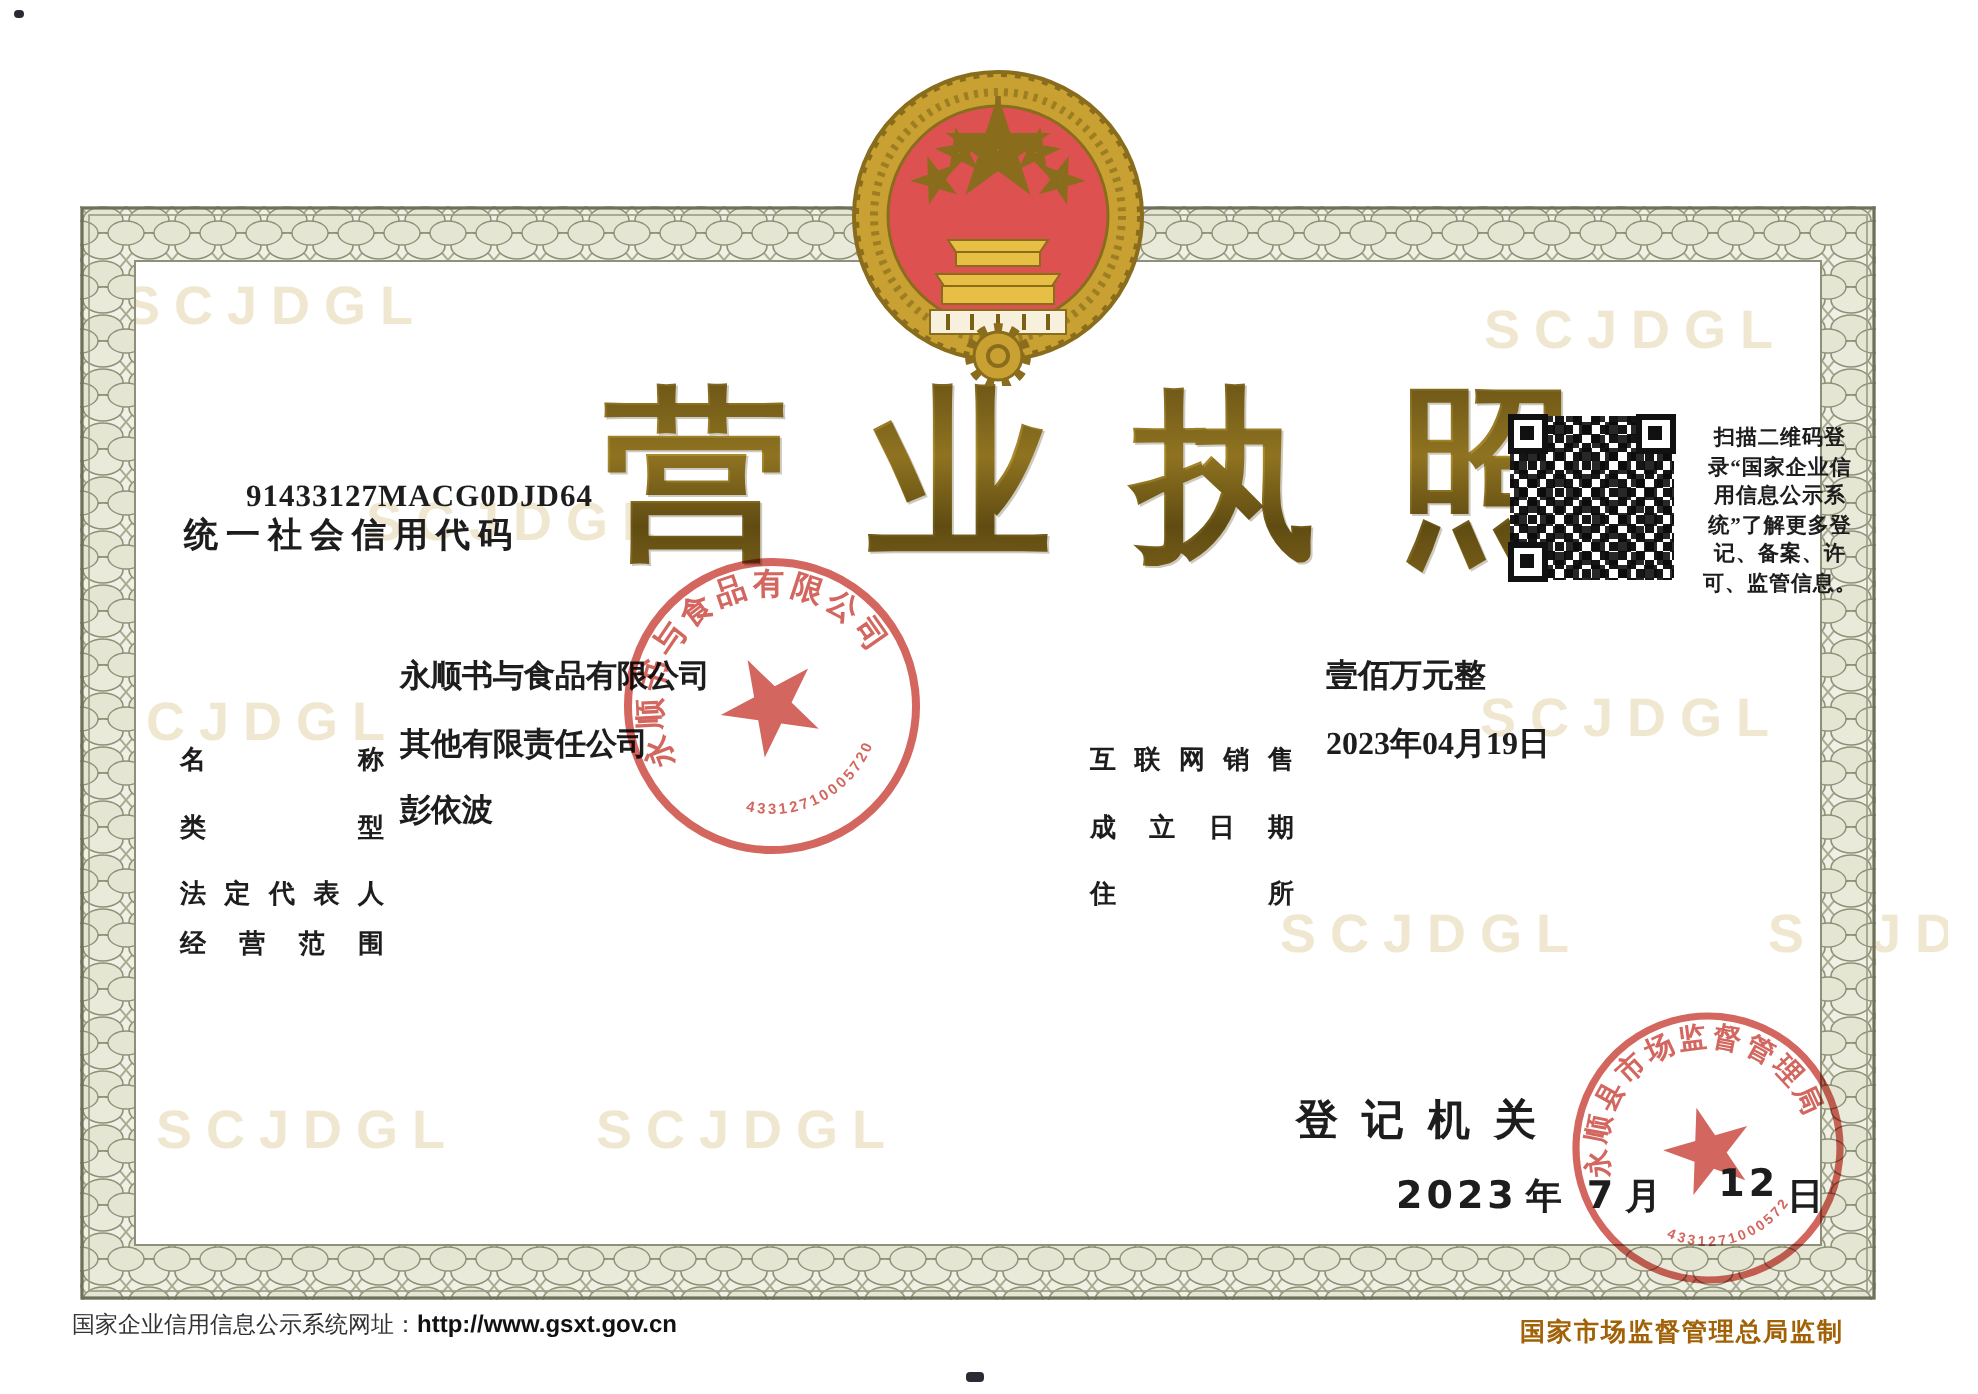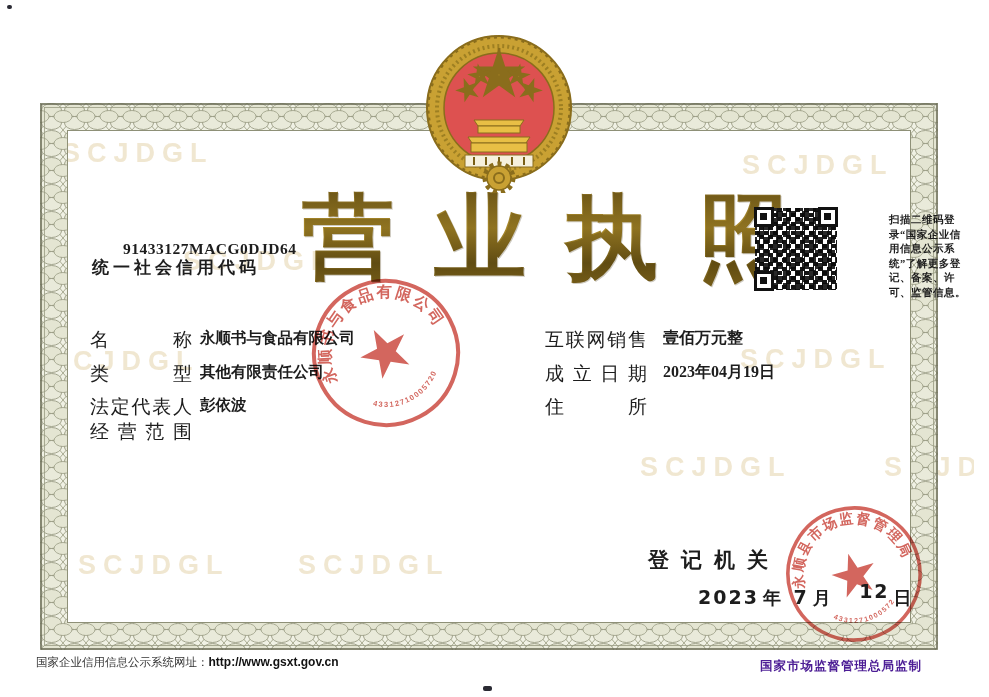--- a/index.html
+++ b/index.html
@@ -35,26 +35,26 @@
   
   .qr-box{position:absolute;left:755px;top:208px;width:82px;height:82px;z-index:2;
           background:
             repeating-conic-gradient(rgba(10,10,10,.88) 0% 25%, rgba(255,255,255,0) 0% 50%) 2px 3px/13px 13px,
             repeating-conic-gradient(#151515 0% 25%, #ffffff 0% 50%) 0 0/9px 9px;
           background-color:#fff;}
   .finder{position:absolute;width:20px;height:20px;border:3.5px solid #111;background:#fff;
           box-sizing:border-box;}
   .finder::after{content:"";position:absolute;left:3px;top:3px;width:7px;height:7px;background:#111;}
   .finder.tl{left:-1px;top:-1px}.finder.tr{right:-1px;top:-1px}.finder.bl{left:-1px;bottom:-1px}
-  .qr-caption{position:absolute;left:889px;top:213px;width:82px;z-index:2;font-weight:700;
-              font-size:10.5px;line-height:14.5px;letter-spacing:.5px;}
-
-  
-  .flabel{position:absolute;z-index:2;display:inline-block;width:102px;font-weight:400;
-          font-size:19px;text-align:justify;text-align-last:justify;white-space:nowrap;}
+  .qr-caption{position:absolute;left:849px;top:213px;width:82px;z-index:2;font-weight:700;
+              font-size:10.5px;line-height:14.5px;letter-spacing:.5px;text-align:center;}
+
+  
+  .flabel{position:absolute;z-index:2;display:inline-block;width:102px;font-weight:700;
+          font-size:13px;text-align:justify;text-align-last:justify;white-space:nowrap;margin-top:44px;}
   .fvalue{position:absolute;z-index:2;font-weight:700;font-size:15.5px;}
   .scope-value{position:absolute;left:200px;top:419px;width:352px;z-index:2;font-weight:700;
                font-size:14.5px;line-height:23px;text-align:justify;}
   .addr-value{position:absolute;left:663px;top:395px;width:258px;z-index:2;font-weight:700;
               font-size:16px;line-height:31px;}
 
   
   .reg-label{position:absolute;left:648px;top:546px;z-index:2;font-weight:700;font-size:21px;
              letter-spacing:12px;white-space:nowrap;}
   .reg-date{position:absolute;left:694px;top:586px;z-index:7;font-weight:700;font-size:18px;
@@ -62,21 +62,21 @@
   .reg-date .fillin{font-family:"DejaVu Sans","Liberation Sans",sans-serif;font-weight:600;
                     font-size:19px;padding:0 4px;}
   .reg-date .raised{position:relative;top:-6px;margin-left:16px;}
 
   
   .seal{position:absolute;z-index:6;mix-blend-mode:multiply;opacity:.82;}
 
   
   .footer-left{position:absolute;left:36px;top:655px;z-index:2;font-size:11.5px;color:#333;}
   .footer-left b{font-family:"Liberation Sans",sans-serif;font-size:12px;color:#111;margin-top:10px;}
-  .footer-right{position:absolute;right:52px;top:658px;z-index:2;font-size:12.5px;color:#4c1d95;
+  .footer-right{position:absolute;right:52px;top:658px;z-index:2;font-size:12.5px;color:#a16207;
                 letter-spacing:1px;font-weight:600;padding-left:22px;}
 
   .speck{position:absolute;background:#2a2a33;border-radius:2px;z-index:8;}
 </style>
 </head>
 <body>
 
 <div class="page">
 
   <div class="wm-tile" style="left:62px;top:138px">SCJDGL</div>

